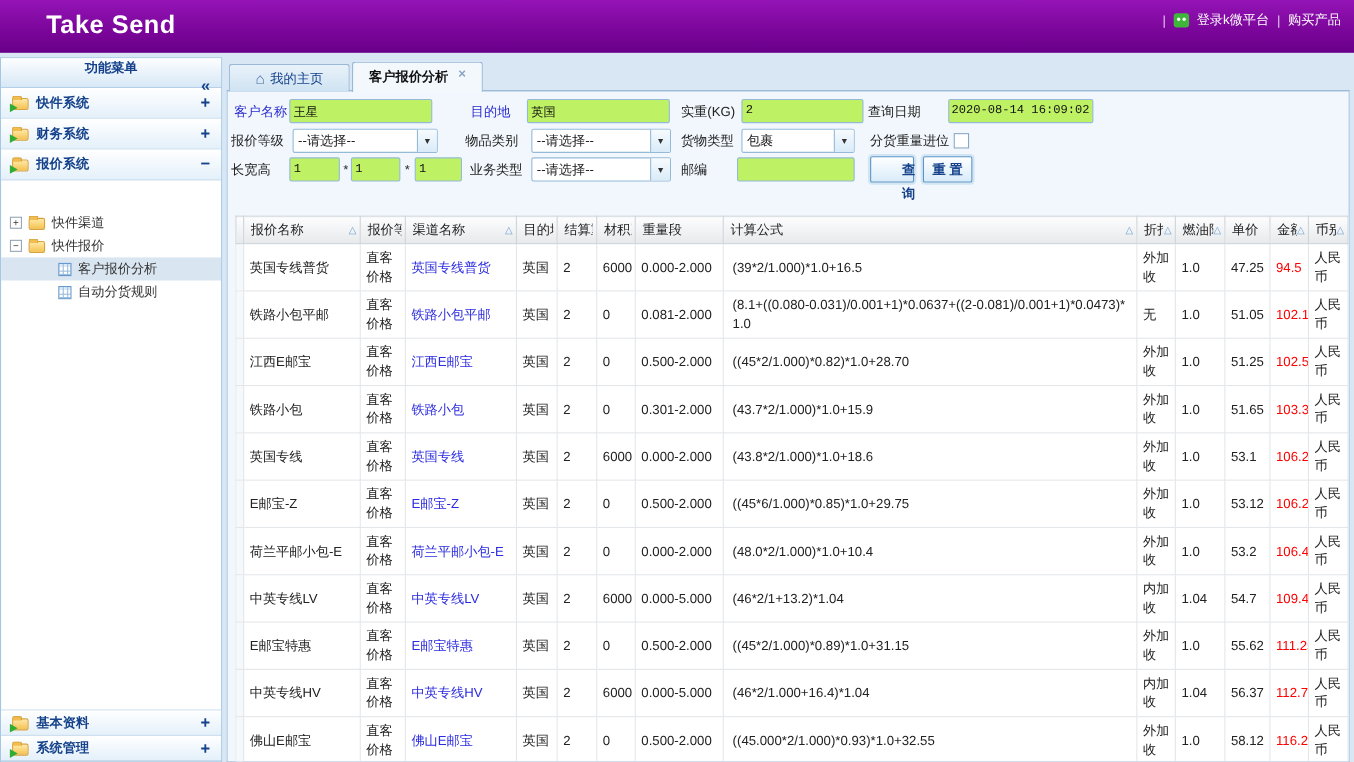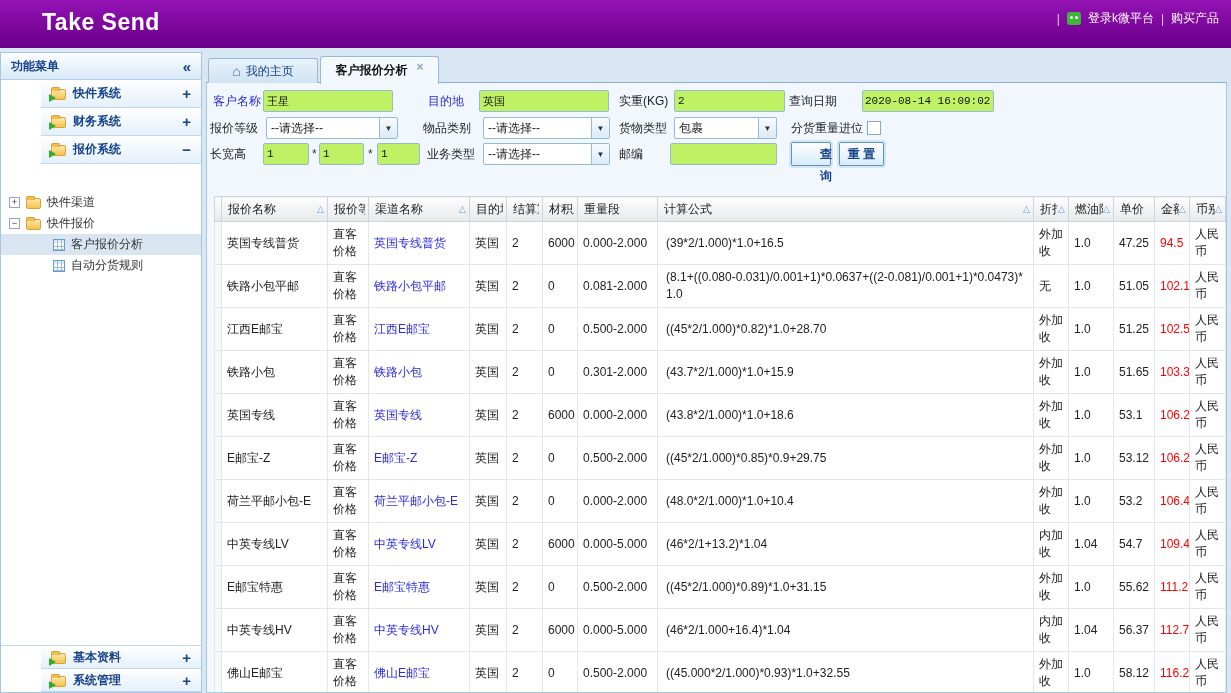--- a/index.html
+++ b/index.html
@@ -16,26 +16,26 @@
   .header-links .hlink { color:#fff; cursor:pointer; }
   .wechat-icon { width:14px; height:13px; background:#3fb53a; border-radius:3px; position:relative; display:inline-block; }
   .wechat-icon::before { content:""; position:absolute; left:3px; top:4px; width:3px; height:3px;
     background:#fff; border-radius:50%; box-shadow:5px 0 0 #fff; }
 
   
   .sidebar { position:absolute; left:0; top:52px; width:202px; bottom:0;
     background:#fff; border:1px solid #a5c7e3; }
   .sidebar-title { height:27px; background:linear-gradient(#fdfeff,#d7e8f6);
     border-bottom:1px solid #b5d0e8; display:flex; align-items:center;
-    padding:0 10px; color:#15428b; font-weight:bold; }
+    padding:0 10px; color:#15428b; font-weight:bold;flex-direction:column; }
   .collapse-btn { margin-left:auto; font-size:15px; color:#15428b; font-weight:bold; cursor:pointer; }
   .collapse-btn::before { content:"\00AB"; }
   .nav-group { height:28px; background:linear-gradient(#ffffff,#e4f0fa);
     border-bottom:1px solid #c3d9ec; display:flex; align-items:center;
-    padding:0 10px; gap:7px; color:#15428b; font-weight:bold; cursor:pointer;margin-left:40px; }
+    padding:0 10px; gap:7px; color:#15428b; font-weight:bold; cursor:pointer; }
   .nav-group .toggle { margin-left:auto; font-size:15px; font-weight:bold; color:#15428b; }
   .folder-icon { position:relative; width:15px; height:11px; flex:0 0 15px;
     background:linear-gradient(#ffe9a8,#f5c250); border:1px solid #d8a23c; border-radius:2px; margin-top:2px; }
   .folder-icon::before { content:""; position:absolute; top:-3px; left:-1px; width:7px; height:3px;
     background:#f2bd4e; border:1px solid #d8a23c; border-bottom:none; border-radius:2px 2px 0 0; }
   .folder-icon.arrow::after { content:""; position:absolute; left:-3px; bottom:-3px; width:0; height:0;
     border-left:7px solid #2fae33; border-top:4px solid transparent; border-bottom:4px solid transparent; }
   .tree { position:absolute; left:0; right:0; top:139px; }
   .tree-item { height:21px; display:flex; align-items:center; gap:6px; padding-left:8px; color:#333; cursor:pointer; white-space:nowrap; }
   .tree-item.selected { background:#d9e5f0; }
@@ -403,21 +403,21 @@
             </tr>
             <tr>
               <td class="cell-sel"></td>
               <td class="cell-name">E邮宝-Z</td>
               <td class="cell-grade">直客价格</td>
               <td class="cell-channel">E邮宝-Z</td>
               <td class="cell-dest">英国</td>
               <td class="cell-weight">2</td>
               <td class="cell-volume">0</td>
               <td class="cell-range">0.500-2.000</td>
-              <td class="cell-formula">((45*2/1.000)*0.85)*0.9+29.75</td>
+              <td class="cell-formula">((45*6/1.000)*0.85)*1.0+29.75</td>
               <td class="cell-discount">外加收</td>
               <td class="cell-fuel">1.0</td>
               <td class="cell-unit_price">53.12</td>
               <td class="cell-amount">106.25</td>
               <td class="cell-currency">人民币</td>
             </tr>
             <tr>
               <td class="cell-sel"></td>
               <td class="cell-name">荷兰平邮小包-E</td>
               <td class="cell-grade">直客价格</td>

